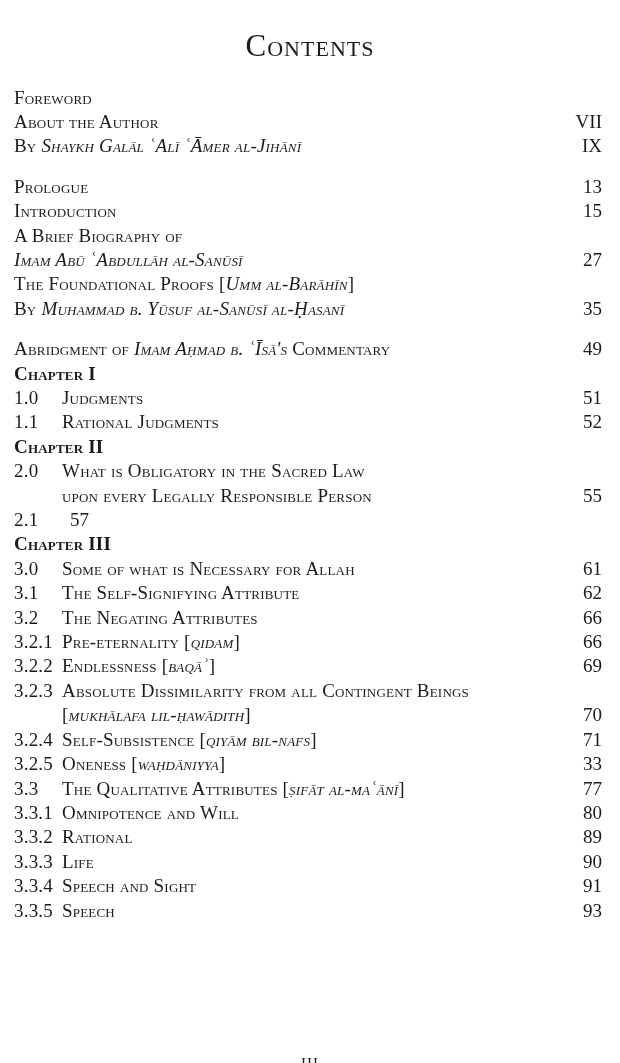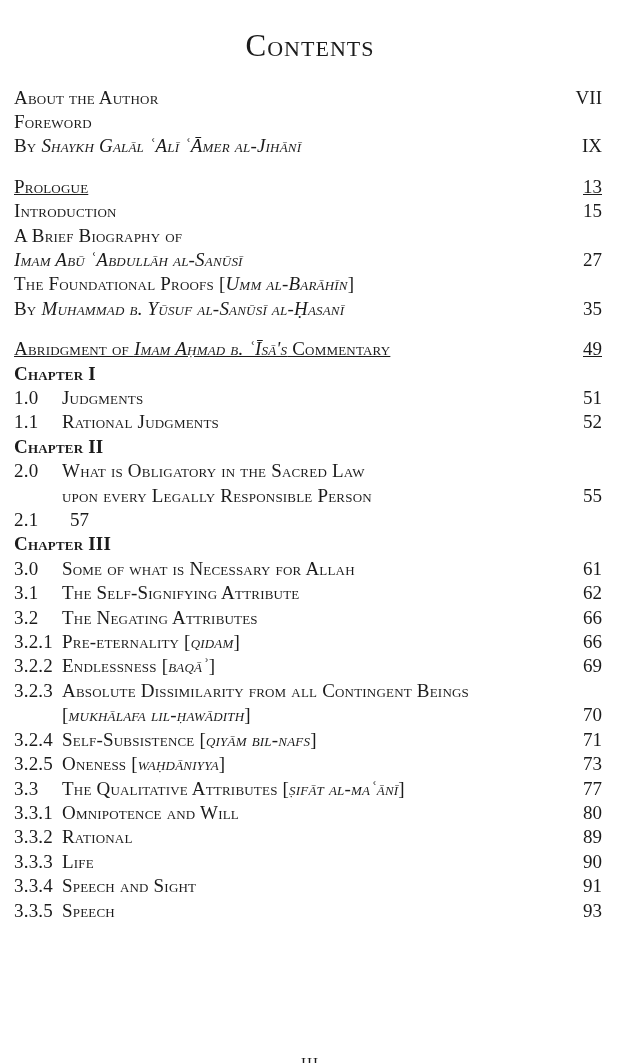--- a/index.html
+++ b/index.html
@@ -33,21 +33,21 @@
     margin-top: 20px;
     padding: 0 18px 0 14px;
   }
   .row {
     display: flex;
     align-items: baseline;
     line-height: 24.4px;
     font-size: 19px;
     white-space: nowrap;
   }
-  .row.gap-small { margin-top: 16px; text-decoration: underline; }
+  .row.gap-small { margin-top: 16px; }
   .row.gap-large { }
   .num {
     flex: none;
     width: 48px;
     letter-spacing: 0.2px;
   }
   .txt {
     flex: 1;
     font-variant: small-caps;
     letter-spacing: 0.2px;
@@ -71,26 +71,26 @@
     letter-spacing: 1px;
   }
 </style>
 </head>
 <body>
 
 <div class="page">
   <h1 class="title">Contents</h1>
   <div class="toc">
       <div class="row">
+        <span class="txt"><span>Foreword</span></span>
+        <span class="pg"></span>
+      </div>
+      <div class="row">
         <span class="txt"><span>About the Author</span></span>
         <span class="pg">VII</span>
-      </div>
-      <div class="row">
-        <span class="txt"><span>Foreword</span></span>
-        <span class="pg"></span>
       </div>
       <div class="row">
         <span class="txt"><span>By </span><i>Shaykh Galāl ʿAlī ʿĀmer al-Jihānī</i></span>
         <span class="pg">IX</span>
       </div>
       <div class="row gap-small">
         <span class="txt"><span>Prologue</span></span>
         <span class="pg">13</span>
       </div>
       <div class="row">
@@ -189,21 +189,21 @@
         <span class="pg">70</span>
       </div>
       <div class="row">
         <span class="num">3.2.4</span>
         <span class="txt"><span>Self-Subsistence [</span><i>qiyām bil-nafs</i><span>]</span></span>
         <span class="pg">71</span>
       </div>
       <div class="row">
         <span class="num">3.2.5</span>
         <span class="txt"><span>Oneness [</span><i>waḥdāniyya</i><span>]</span></span>
-        <span class="pg">73</span>
+        <span class="pg">33</span>
       </div>
       <div class="row">
         <span class="num">3.3</span>
         <span class="txt"><span>The Qualitative Attributes [</span><i>ṣifāt al-maʿānī</i><span>]</span></span>
         <span class="pg">77</span>
       </div>
       <div class="row">
         <span class="num">3.3.1</span>
         <span class="txt"><span>Omnipotence and Will</span></span>
         <span class="pg">80</span>

